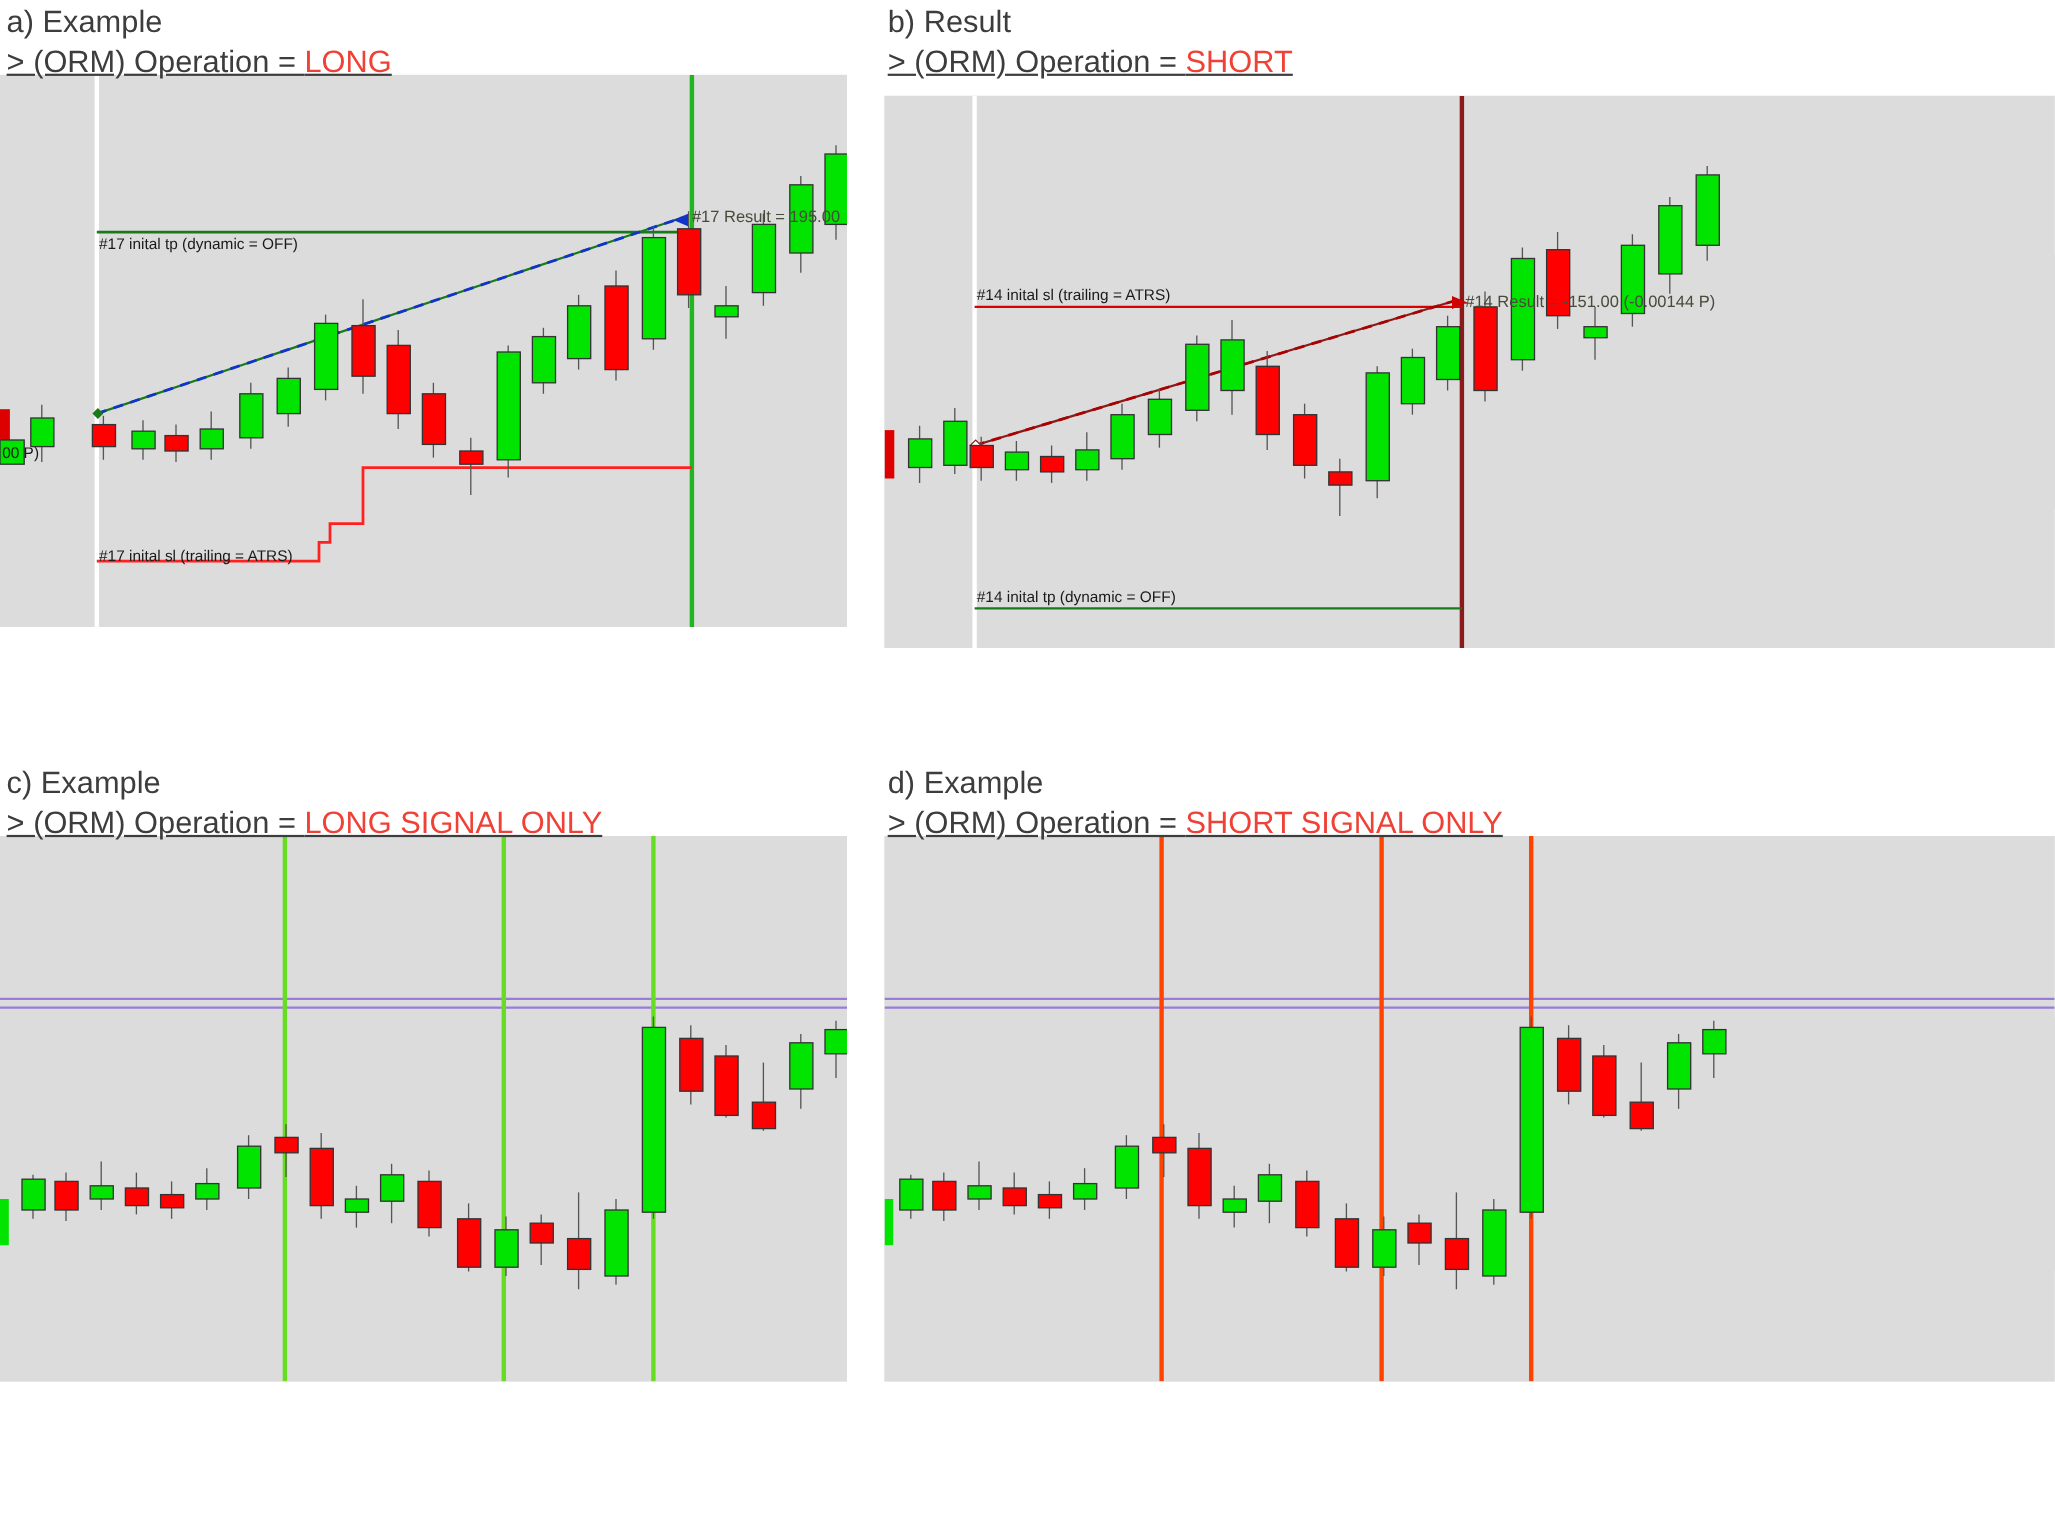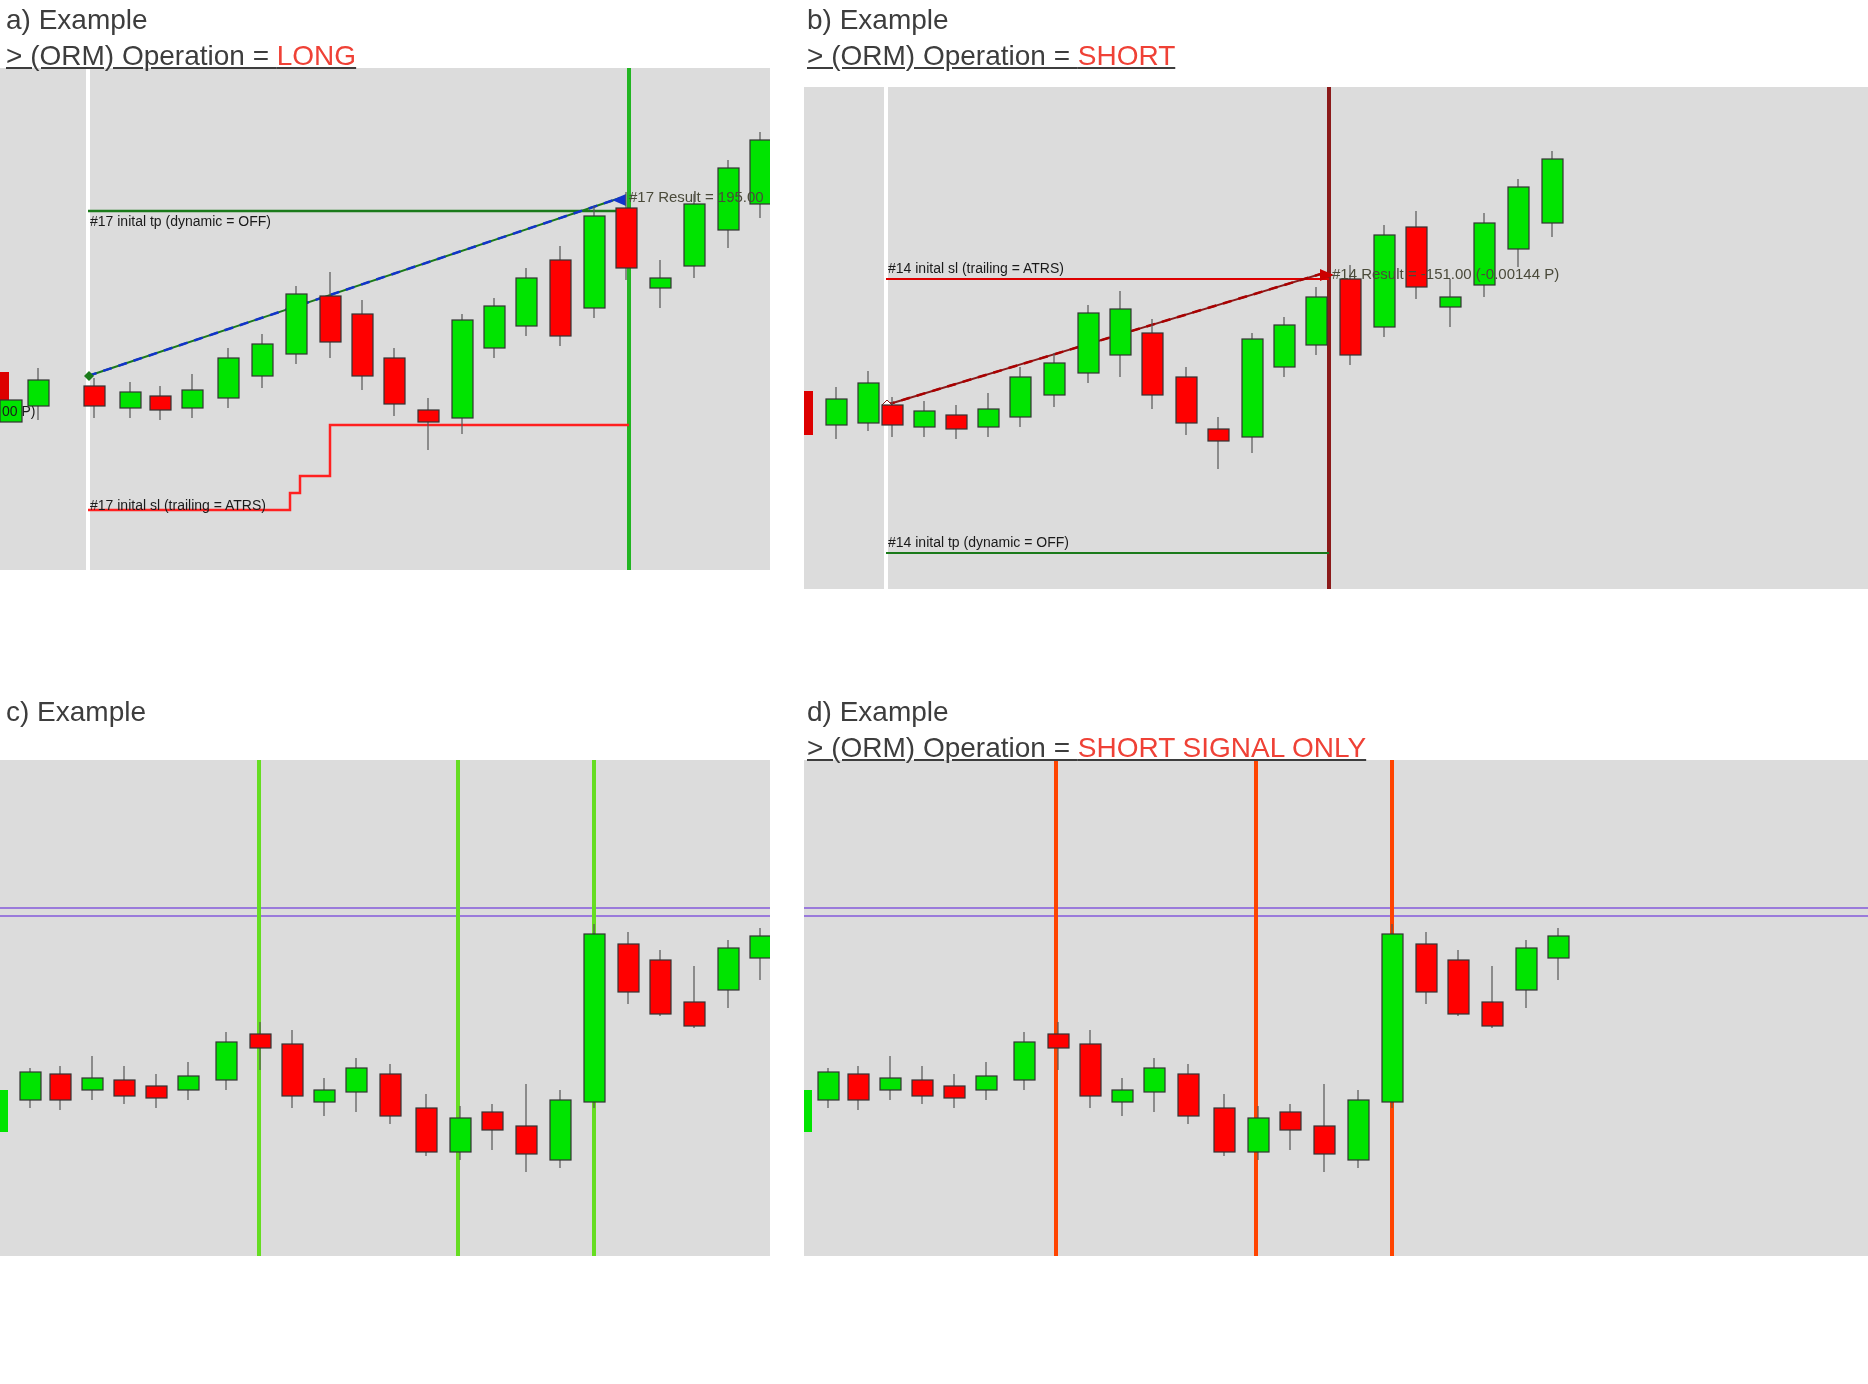--- a/index.html
+++ b/index.html
@@ -151,21 +151,21 @@
 
         <text class="lbl" x="90" y="158">#17 inital tp (dynamic = OFF)</text>
         <text class="lbl" x="90" y="442">#17 inital sl (trailing = ATRS)</text>
         <text class="lbl-blue" x="629" y="134">#17 Result = 195.00</text>
       </svg>
     </div>
   </div>
 
   <div class="cell right">
     <div class="caption">
-      <span>b) Example</span>
+      <span>b) Result</span>
       <span class="line2"><span>&gt; (ORM) Operation = </span><span class="op-value">SHORT</span></span>
     </div>
     <div class="panel b">
       <svg viewBox="0 0 1064 502" preserveAspectRatio="none">
         <rect x="0" y="0" width="1064" height="502" fill="#dcdcdc"></rect>
 
         <line x1="82" y1="0" x2="82" y2="502" stroke="#ffffff" stroke-width="4"></line>
         <line x1="525" y1="0" x2="525" y2="502" stroke="#8b1a1a" stroke-width="4"></line>
 
         <line x1="82" y1="192" x2="525" y2="192" stroke="#dd0000" stroke-width="2"></line>
@@ -231,20 +231,21 @@
         <text class="lbl" x="84" y="186">#14 inital sl (trailing = ATRS)</text>
         <text class="lbl" x="84" y="460">#14 inital tp (dynamic = OFF)</text>
         <text class="lbl-blue" x="528" y="192">#14 Result = -151.00 (-0.00144 P)</text>
       </svg>
     </div>
   </div>
 
   <div class="cell">
     <div class="caption">
       <span>c) Example</span>
+      <span class="line2"><span>&gt; (ORM) Operation = </span><span class="op-value">LONG SIGNAL ONLY</span></span>
     </div>
     <div class="panel c">
       <svg viewBox="0 0 770 496" preserveAspectRatio="none">
         <rect x="0" y="0" width="770" height="496" fill="#dcdcdc"></rect>
 
         <line x1="0" y1="148" x2="770" y2="148" stroke="#9a7adb" stroke-width="2"></line>
         <line x1="0" y1="156" x2="770" y2="156" stroke="#9a7adb" stroke-width="2"></line>
 
         <line x1="259" y1="0" x2="259" y2="496" stroke="#66dd22" stroke-width="4"></line>
         <line x1="458" y1="0" x2="458" y2="496" stroke="#66dd22" stroke-width="4"></line>

